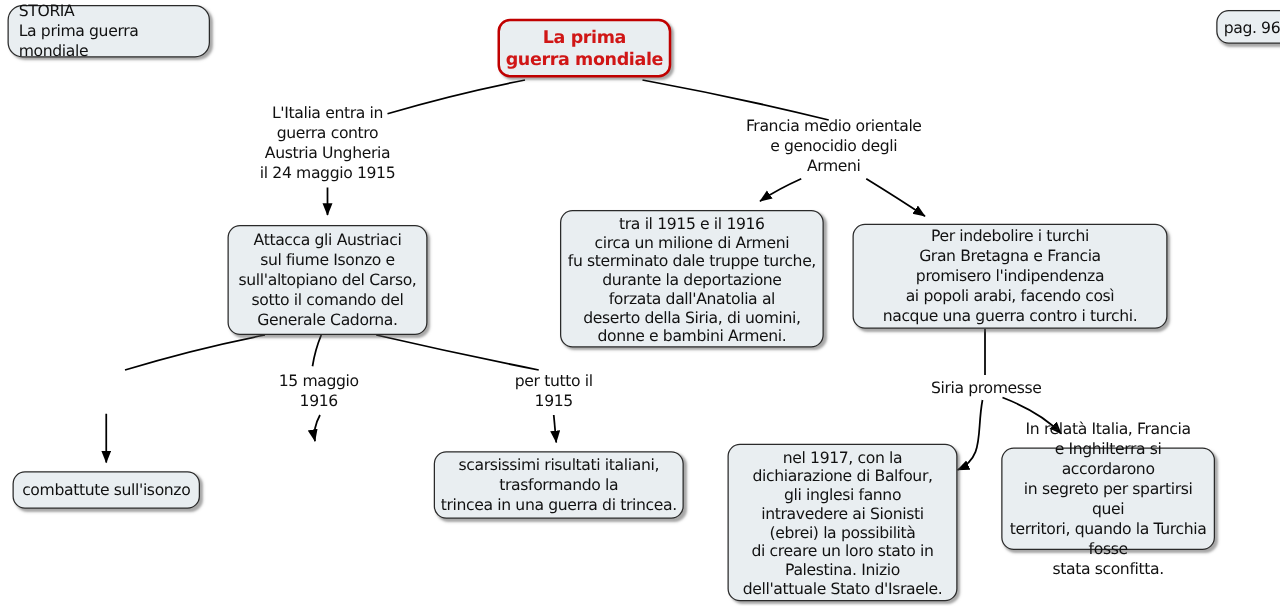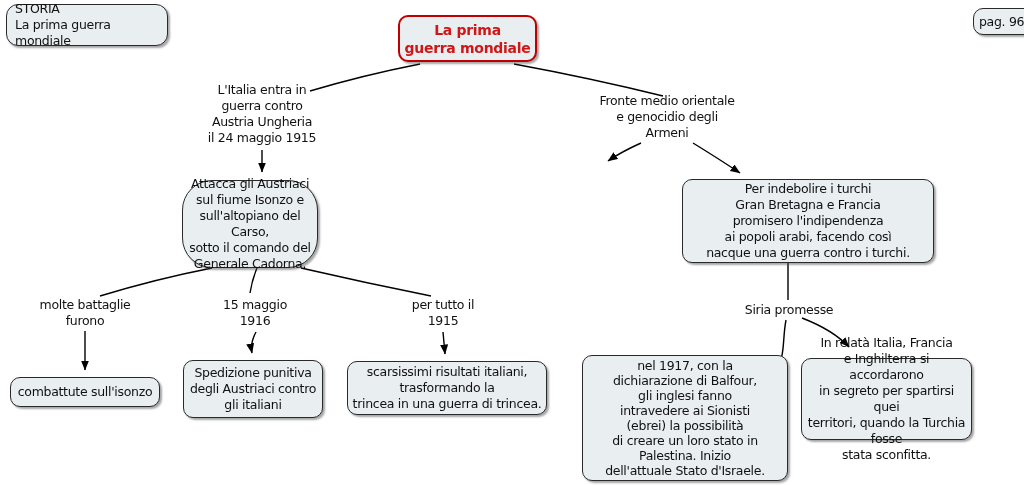--- a/index.html
+++ b/index.html
@@ -64,59 +64,61 @@
   <div class="node" style="left:936px;top:8px;width:80px;height:27px;margin-left:37px;">pag. 96; 97</div>
 
   <div class="node root" style="left:398px;top:15px;width:139px;height:47px;">La prima
 guerra mondiale</div>
 
   <div class="label" style="left:187px;top:82px;width:150px;height:66px;">L'Italia entra in
 guerra contro
 Austria Ungheria
 il 24 maggio 1915</div>
 
-  <div class="node" style="left:182px;top:180px;width:136px;height:88px;border-radius:30px;">Attacca gli Austriaci
+  <div class="node" style="left:182px;top:180px;width:160px;height:88px;">Attacca gli Austriaci
 sul fiume Isonzo e
 sull'altopiano del Carso,
 sotto il comando del
 Generale Cadorna.</div>
 
-  <div class="label" style="left:30px;top:297px;width:110px;height:32px;">molte battaglie
-furono</div>
 
   <div class="label" style="left:205px;top:297px;width:100px;height:32px;">15 maggio
 1916</div>
 
   <div class="label" style="left:393px;top:297px;width:100px;height:32px;">per tutto il
 1915</div>
 
   <div class="node" style="left:10px;top:377px;width:150px;height:30px;">combattute sull'isonzo</div>
 
-  <div class="node" style="left:183px;top:360px;width:140px;height:58px;">Spedizione punitiva
-degli Austriaci contro
-gli italiani</div>
 
   <div class="node" style="left:347px;top:361px;width:200px;height:54px;">scarsissimi risultati italiani,
 trasformando la
 trincea in una guerra di trincea.</div>
 
-  <div class="label" style="left:592px;top:93px;width:150px;height:49px;">Fronte medio orientale
+  <div class="label" style="left:592px;top:93px;width:150px;height:49px;">Francia medio orientale
 e genocidio degli
 Armeni</div>
 
+  <div class="node tight" style="left:448px;top:168px;width:211px;height:110px;">tra il 1915 e il 1916
+circa un milione di Armeni
+fu sterminato dale truppe turche,
+durante la deportazione
+forzata dall'Anatolia al
+deserto della Siria, di uomini,
+donne e bambini Armeni.</div>
 
   <div class="node" style="left:682px;top:179px;width:252px;height:84px;">Per indebolire i turchi
 Gran Bretagna e Francia
 promisero l'indipendenza
 ai popoli arabi, facendo così
 nacque una guerra contro i turchi.</div>
 
   <div class="label" style="left:733px;top:302px;width:112px;height:17px;">Siria promesse</div>
 
-  <div class="node tight" style="left:582px;top:355px;width:206px;height:126px;">nel 1917, con la
+  <div class="node tight" style="left:582px;top:355px;width:184px;height:126px;">nel 1917, con la
 dichiarazione di Balfour,
 gli inglesi fanno
 intravedere ai Sionisti
 (ebrei) la possibilità
 di creare un loro stato in
 Palestina. Inizio
 dell'attuale Stato d'Israele.</div>
 
   <div class="node" style="left:801px;top:358px;width:171px;height:82px;">In relatà Italia, Francia
 e Inghilterra si accordarono

